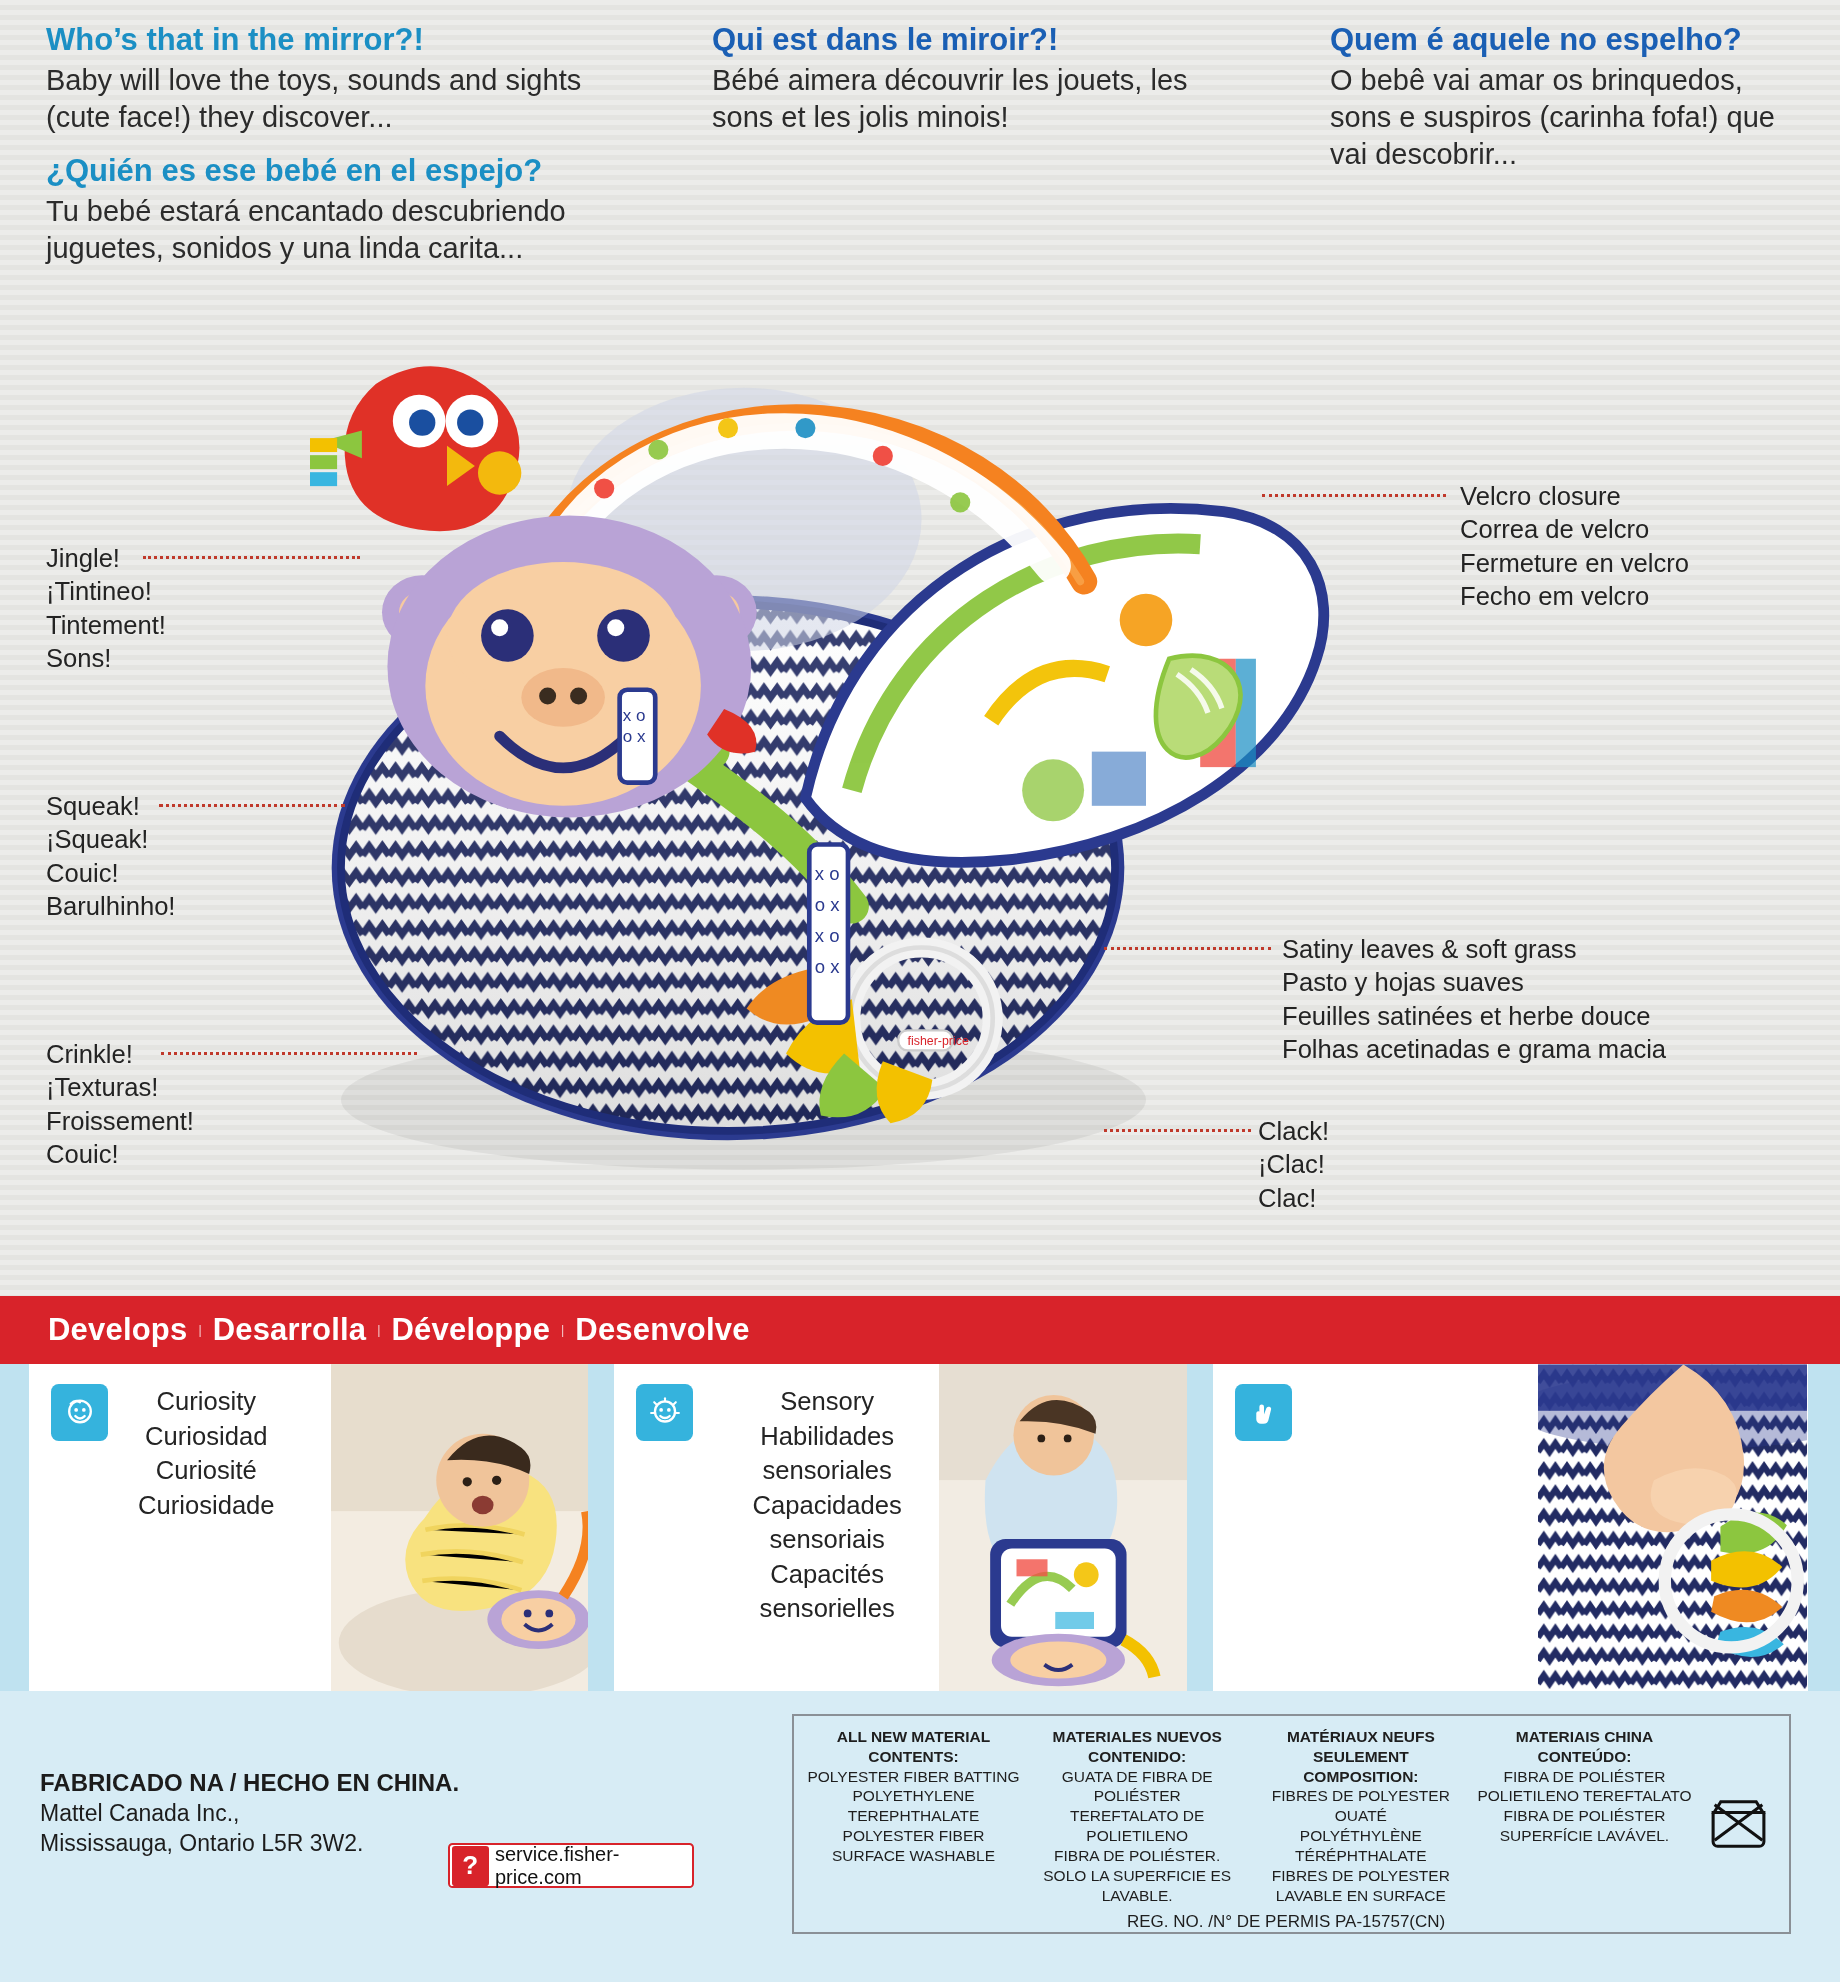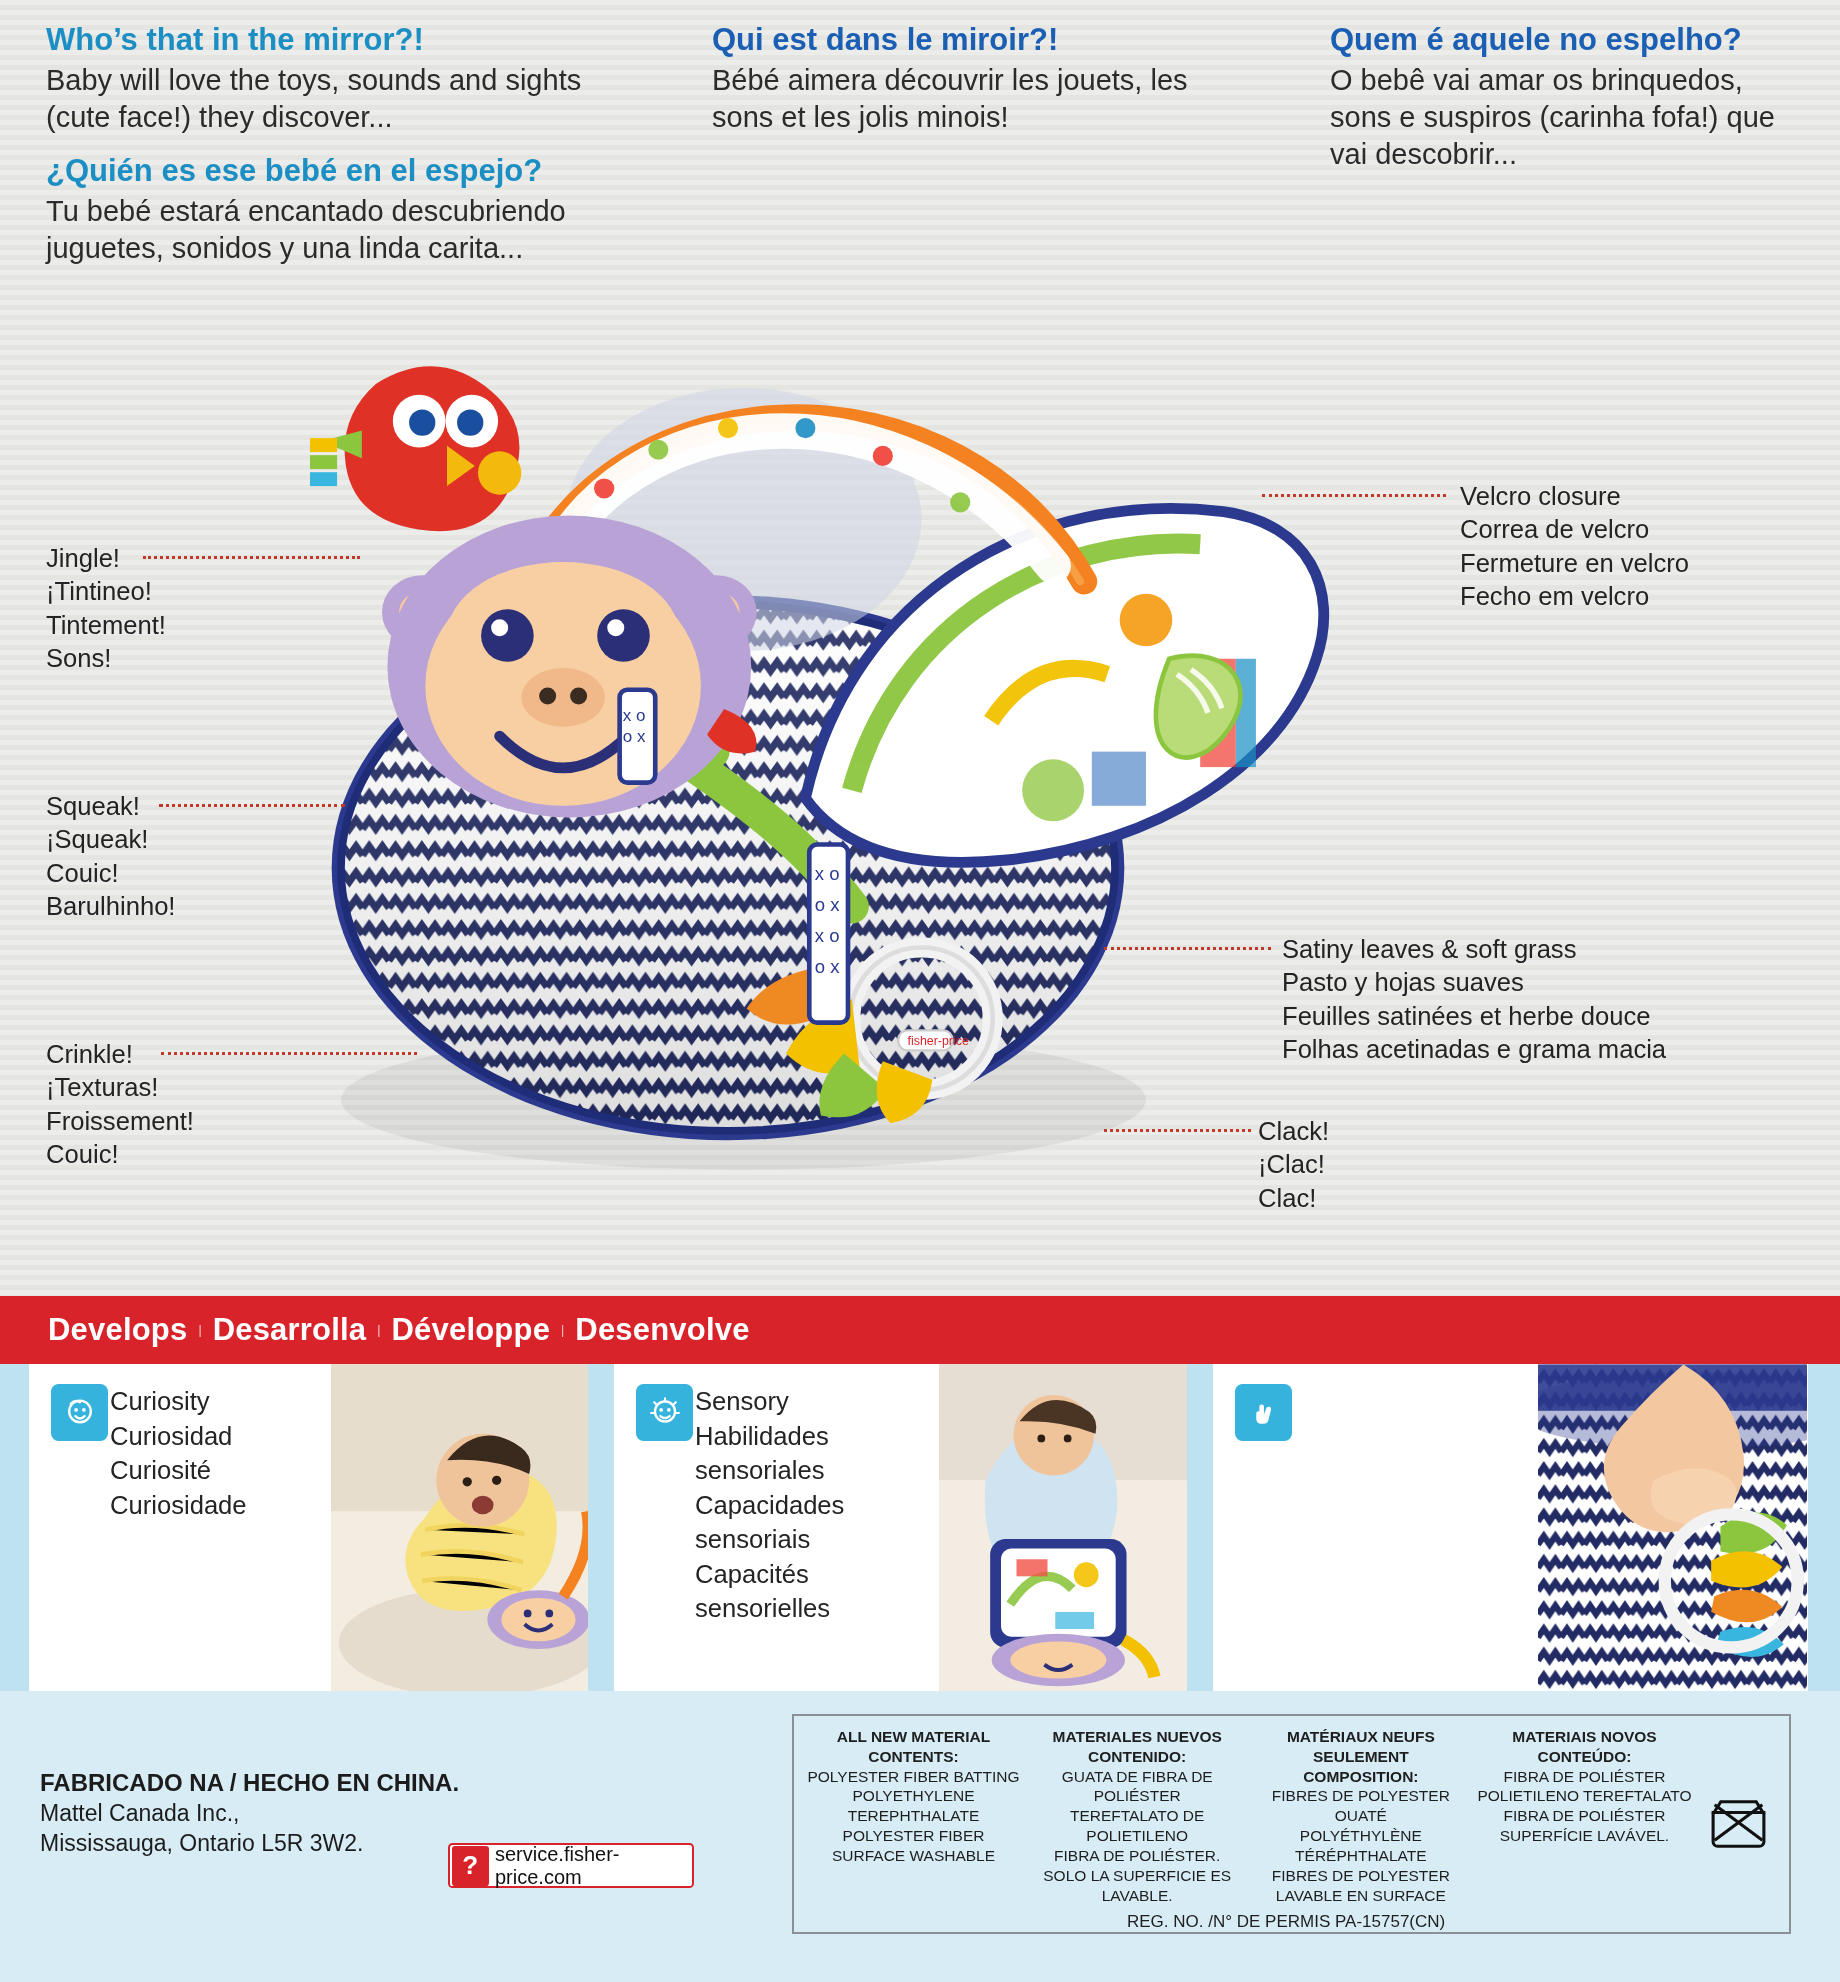--- a/index.html
+++ b/index.html
@@ -78,21 +78,22 @@
     position: relative;
     height: 327px;
     display: flex;
     background: #ffffff;
   }
   .dev-left {
     width: 302px;
     background: #ffffff;
     padding: 20px 7.7px 7.7px 22px;
     display: flex;
-    gap: 2px;
+    gap: 30px;
+    text-align: center;
   }
   .dev-icon {
     width: 57px; height: 57px; min-width: 57px;
     border-radius: 7.7px;
     background: #35b3dd;
     display: flex; align-items: center; justify-content: center;
     color: #ffffff; font-size: 31px;
   }
   .dev-words { font-size: 25.6px; line-height: 1.35; color: #242424; }
   .dev-photo { width: 300px; height: 327px; position: relative; overflow: hidden; }
@@ -515,21 +516,21 @@
       </div>
       <div class="mat-col">
         <div class="h">MATÉRIAUX NEUFS SEULEMENT COMPOSITION:</div>
         <div>FIBRES DE POLYESTER OUATÉ</div>
         <div>POLYÉTHYLÈNE</div>
         <div>TÉRÉPHTHALATE</div>
         <div>FIBRES DE POLYESTER</div>
         <div>LAVABLE EN SURFACE</div>
       </div>
       <div class="mat-col">
-        <div class="h">MATERIAIS NOVOS CONTEÚDO:</div>
+        <div class="h">MATERIAIS CHINA CONTEÚDO:</div>
         <div>FIBRA DE POLIÉSTER</div>
         <div>POLIETILENO TEREFTALATO</div>
         <div>FIBRA DE POLIÉSTER</div>
         <div>SUPERFÍCIE LAVÁVEL.</div>
       </div>
       <div class="wash-icon">
         <svg width="67" height="60" viewBox="0 0 86 78">
           <path d="M10 26 L20 10 L66 10 L76 26 L76 62 a6 6 0 0 1 -6 6 H16 a6 6 0 0 1 -6 -6 Z" fill="none" stroke="#111" stroke-width="4"></path>
           <path d="M8 24 L78 24" stroke="#111" stroke-width="4"></path>
           <path d="M12 14 L74 60" stroke="#111" stroke-width="4"></path>

